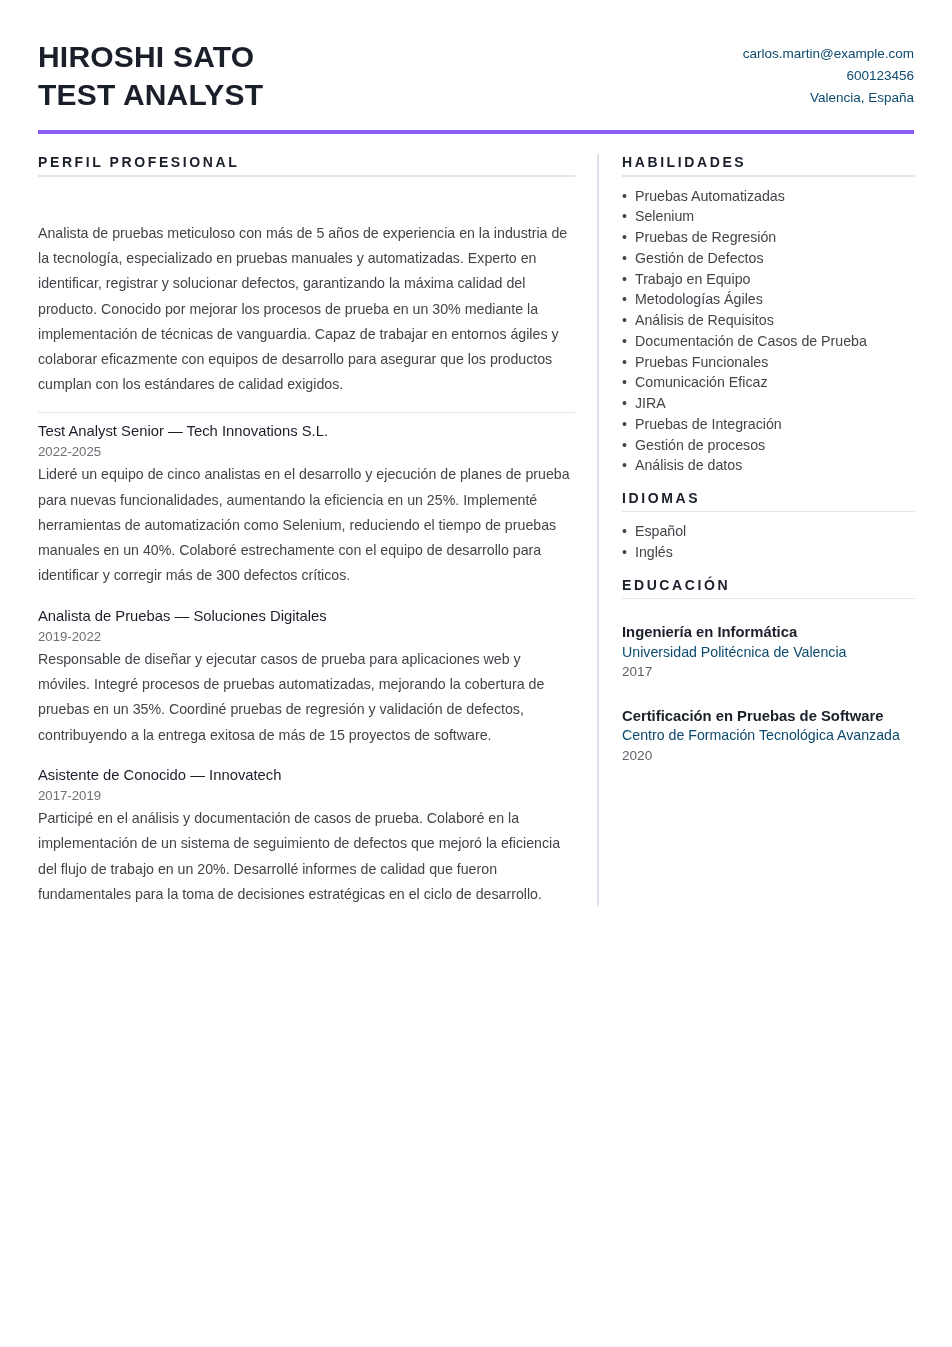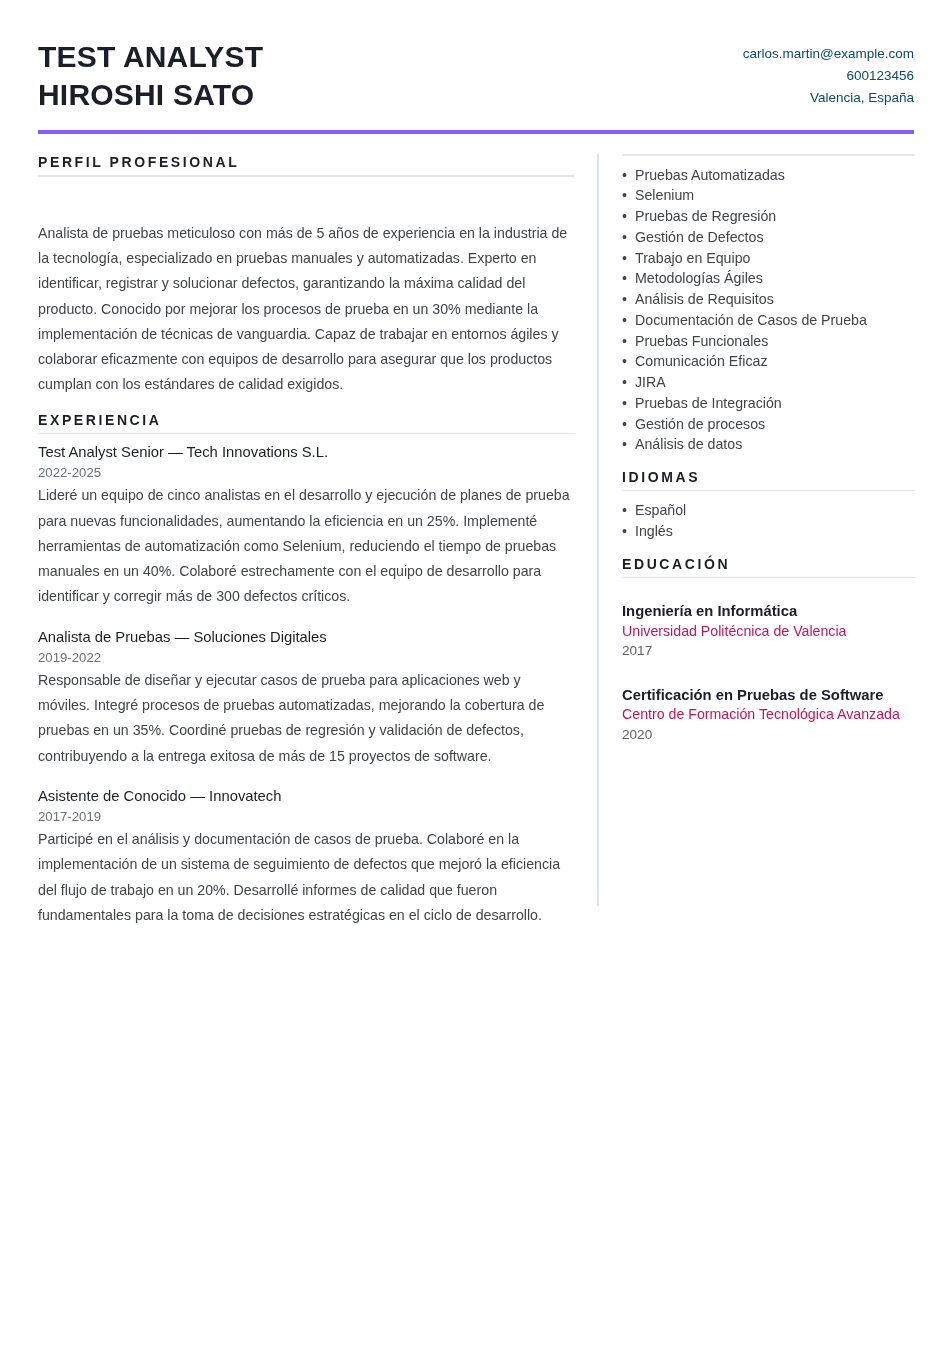--- a/index.html
+++ b/index.html
@@ -161,38 +161,38 @@
   .edu-item:last-child { margin-bottom: 0; }
   .edu-degree {
     font-size: 14.8px;
     font-weight: bold;
     color: #1b1f2a;
     line-height: 1.36;
     margin-top: 23px;
   }
   .edu-school {
     font-size: 14.2px;
-    color: #be185d;
+    color: #0c4a6e;
     line-height: 1.4;
   }
   .edu-year {
     font-size: 13.6px;
     color: #5f6368;
     line-height: 1.5;
   }
 </style>
 </head>
 <body>
 
 <div class="page">
 
   <div class="header">
     <div class="name-block">
+      <div class="name-line">Hiroshi Sato</div>
       <div class="name-line">Test Analyst</div>
-      <div class="name-line">Hiroshi Sato</div>
     </div>
     <div class="contact-block">
       <div>carlos.martin@example.com</div>
       <div>600123456</div>
       <div>Valencia, España</div>
     </div>
   </div>
 
   <div class="accent-rule"></div>
 
@@ -200,21 +200,20 @@
 
     <div class="col-left">
 
       <div class="section">
         <div class="section-title">Perfil Profesional</div>
         <div class="section-rule"></div>
         <div class="body-text">Analista de pruebas meticuloso con más de 5 años de experiencia en la industria de la tecnología, especializado en pruebas manuales y automatizadas. Experto en identificar, registrar y solucionar defectos, garantizando la máxima calidad del producto. Conocido por mejorar los procesos de prueba en un 30% mediante la implementación de técnicas de vanguardia. Capaz de trabajar en entornos ágiles y colaborar eficazmente con equipos de desarrollo para asegurar que los productos cumplan con los estándares de calidad exigidos.</div>
       </div>
 
       <div class="section">
-        <div class="section-title">Experiencia</div>
         <div class="section-rule"></div>
 
         <div class="job">
           <div class="job-title">Test Analyst Senior — Tech Innovations S.L.</div>
           <div class="job-dates">2022-2025</div>
           <div class="job-desc">Lideré un equipo de cinco analistas en el desarrollo y ejecución de planes de prueba para nuevas funcionalidades, aumentando la eficiencia en un 25%. Implementé herramientas de automatización como Selenium, reduciendo el tiempo de pruebas manuales en un 40%. Colaboré estrechamente con el equipo de desarrollo para identificar y corregir más de 300 defectos críticos.</div>
         </div>
 
         <div class="job">
           <div class="job-title">Analista de Pruebas — Soluciones Digitales</div>
@@ -231,20 +230,21 @@
       </div>
     </div>
 
     <div class="col-gap">
       <div class="divider"></div>
     </div>
 
     <div class="col-right">
 
       <div class="section">
+        <div class="section-title">Habilidades</div>
         <div class="section-rule"></div>
         <ul class="bullet-list">
           <li><span class="dot">•</span><span>Pruebas Automatizadas</span></li>
           <li><span class="dot">•</span><span>Selenium</span></li>
           <li><span class="dot">•</span><span>Pruebas de Regresión</span></li>
           <li><span class="dot">•</span><span>Gestión de Defectos</span></li>
           <li><span class="dot">•</span><span>Trabajo en Equipo</span></li>
           <li><span class="dot">•</span><span>Metodologías Ágiles</span></li>
           <li><span class="dot">•</span><span>Análisis de Requisitos</span></li>
           <li><span class="dot">•</span><span>Documentación de Casos de Prueba</span></li>

